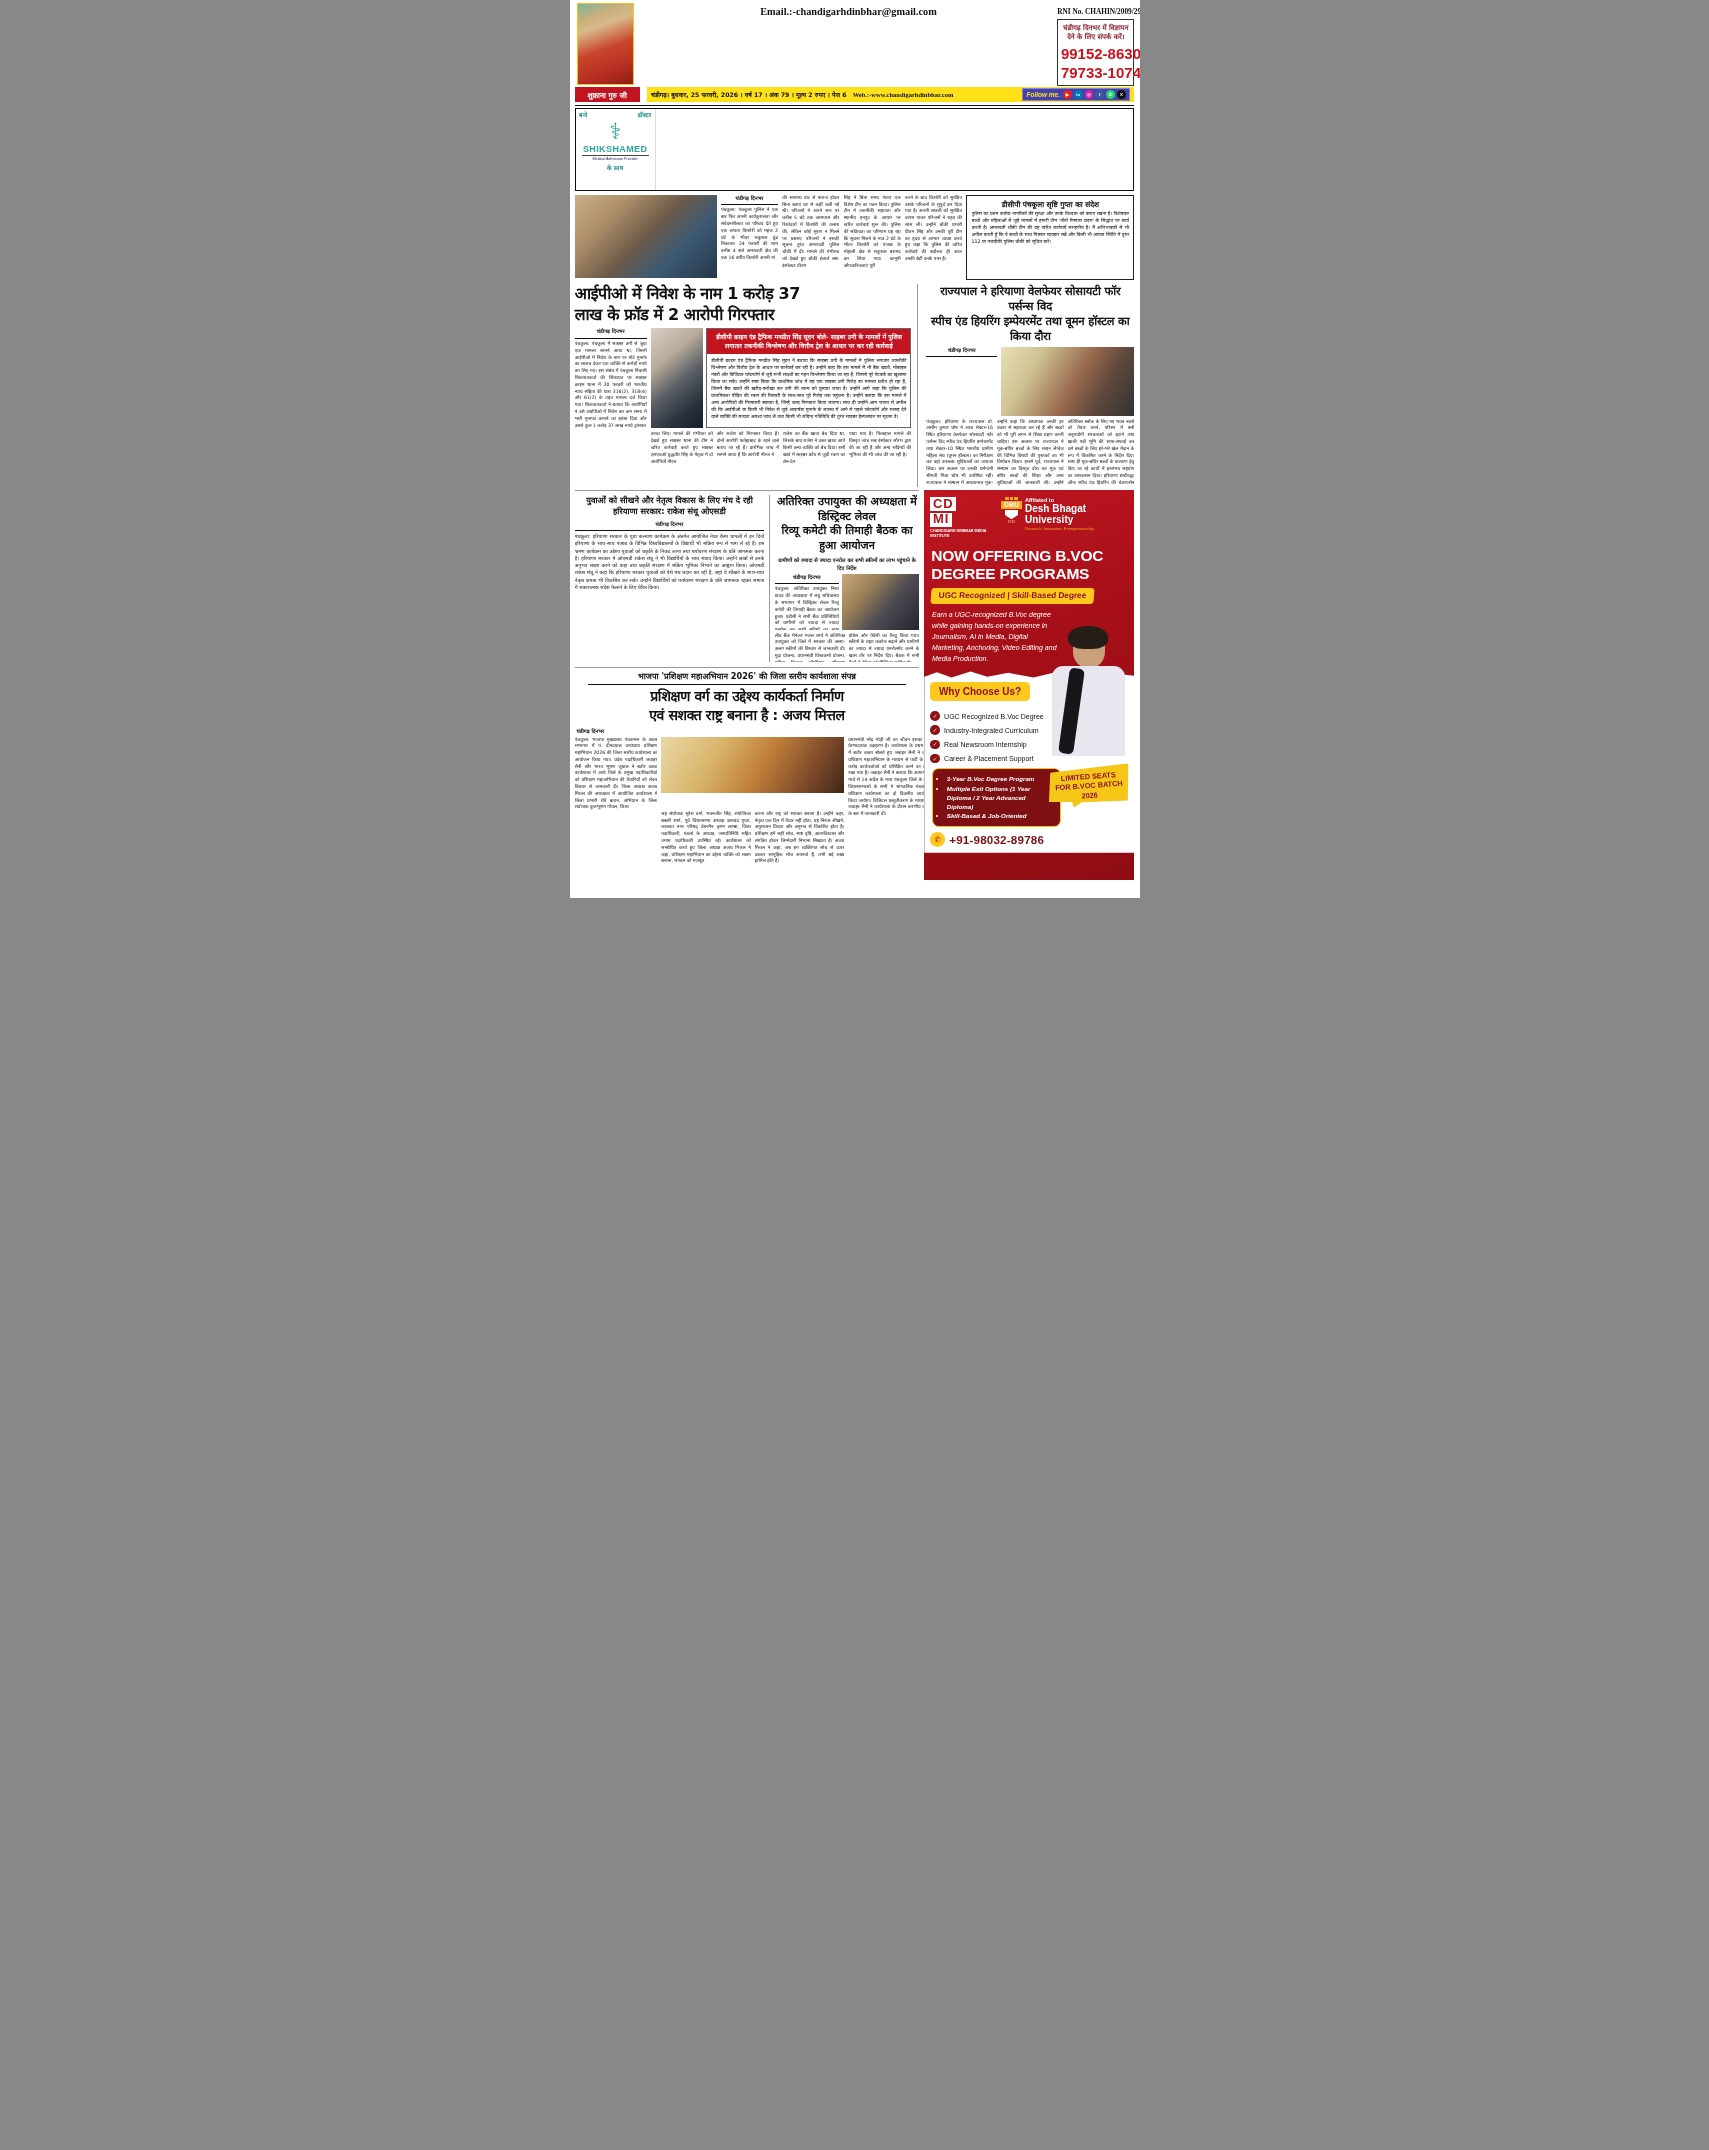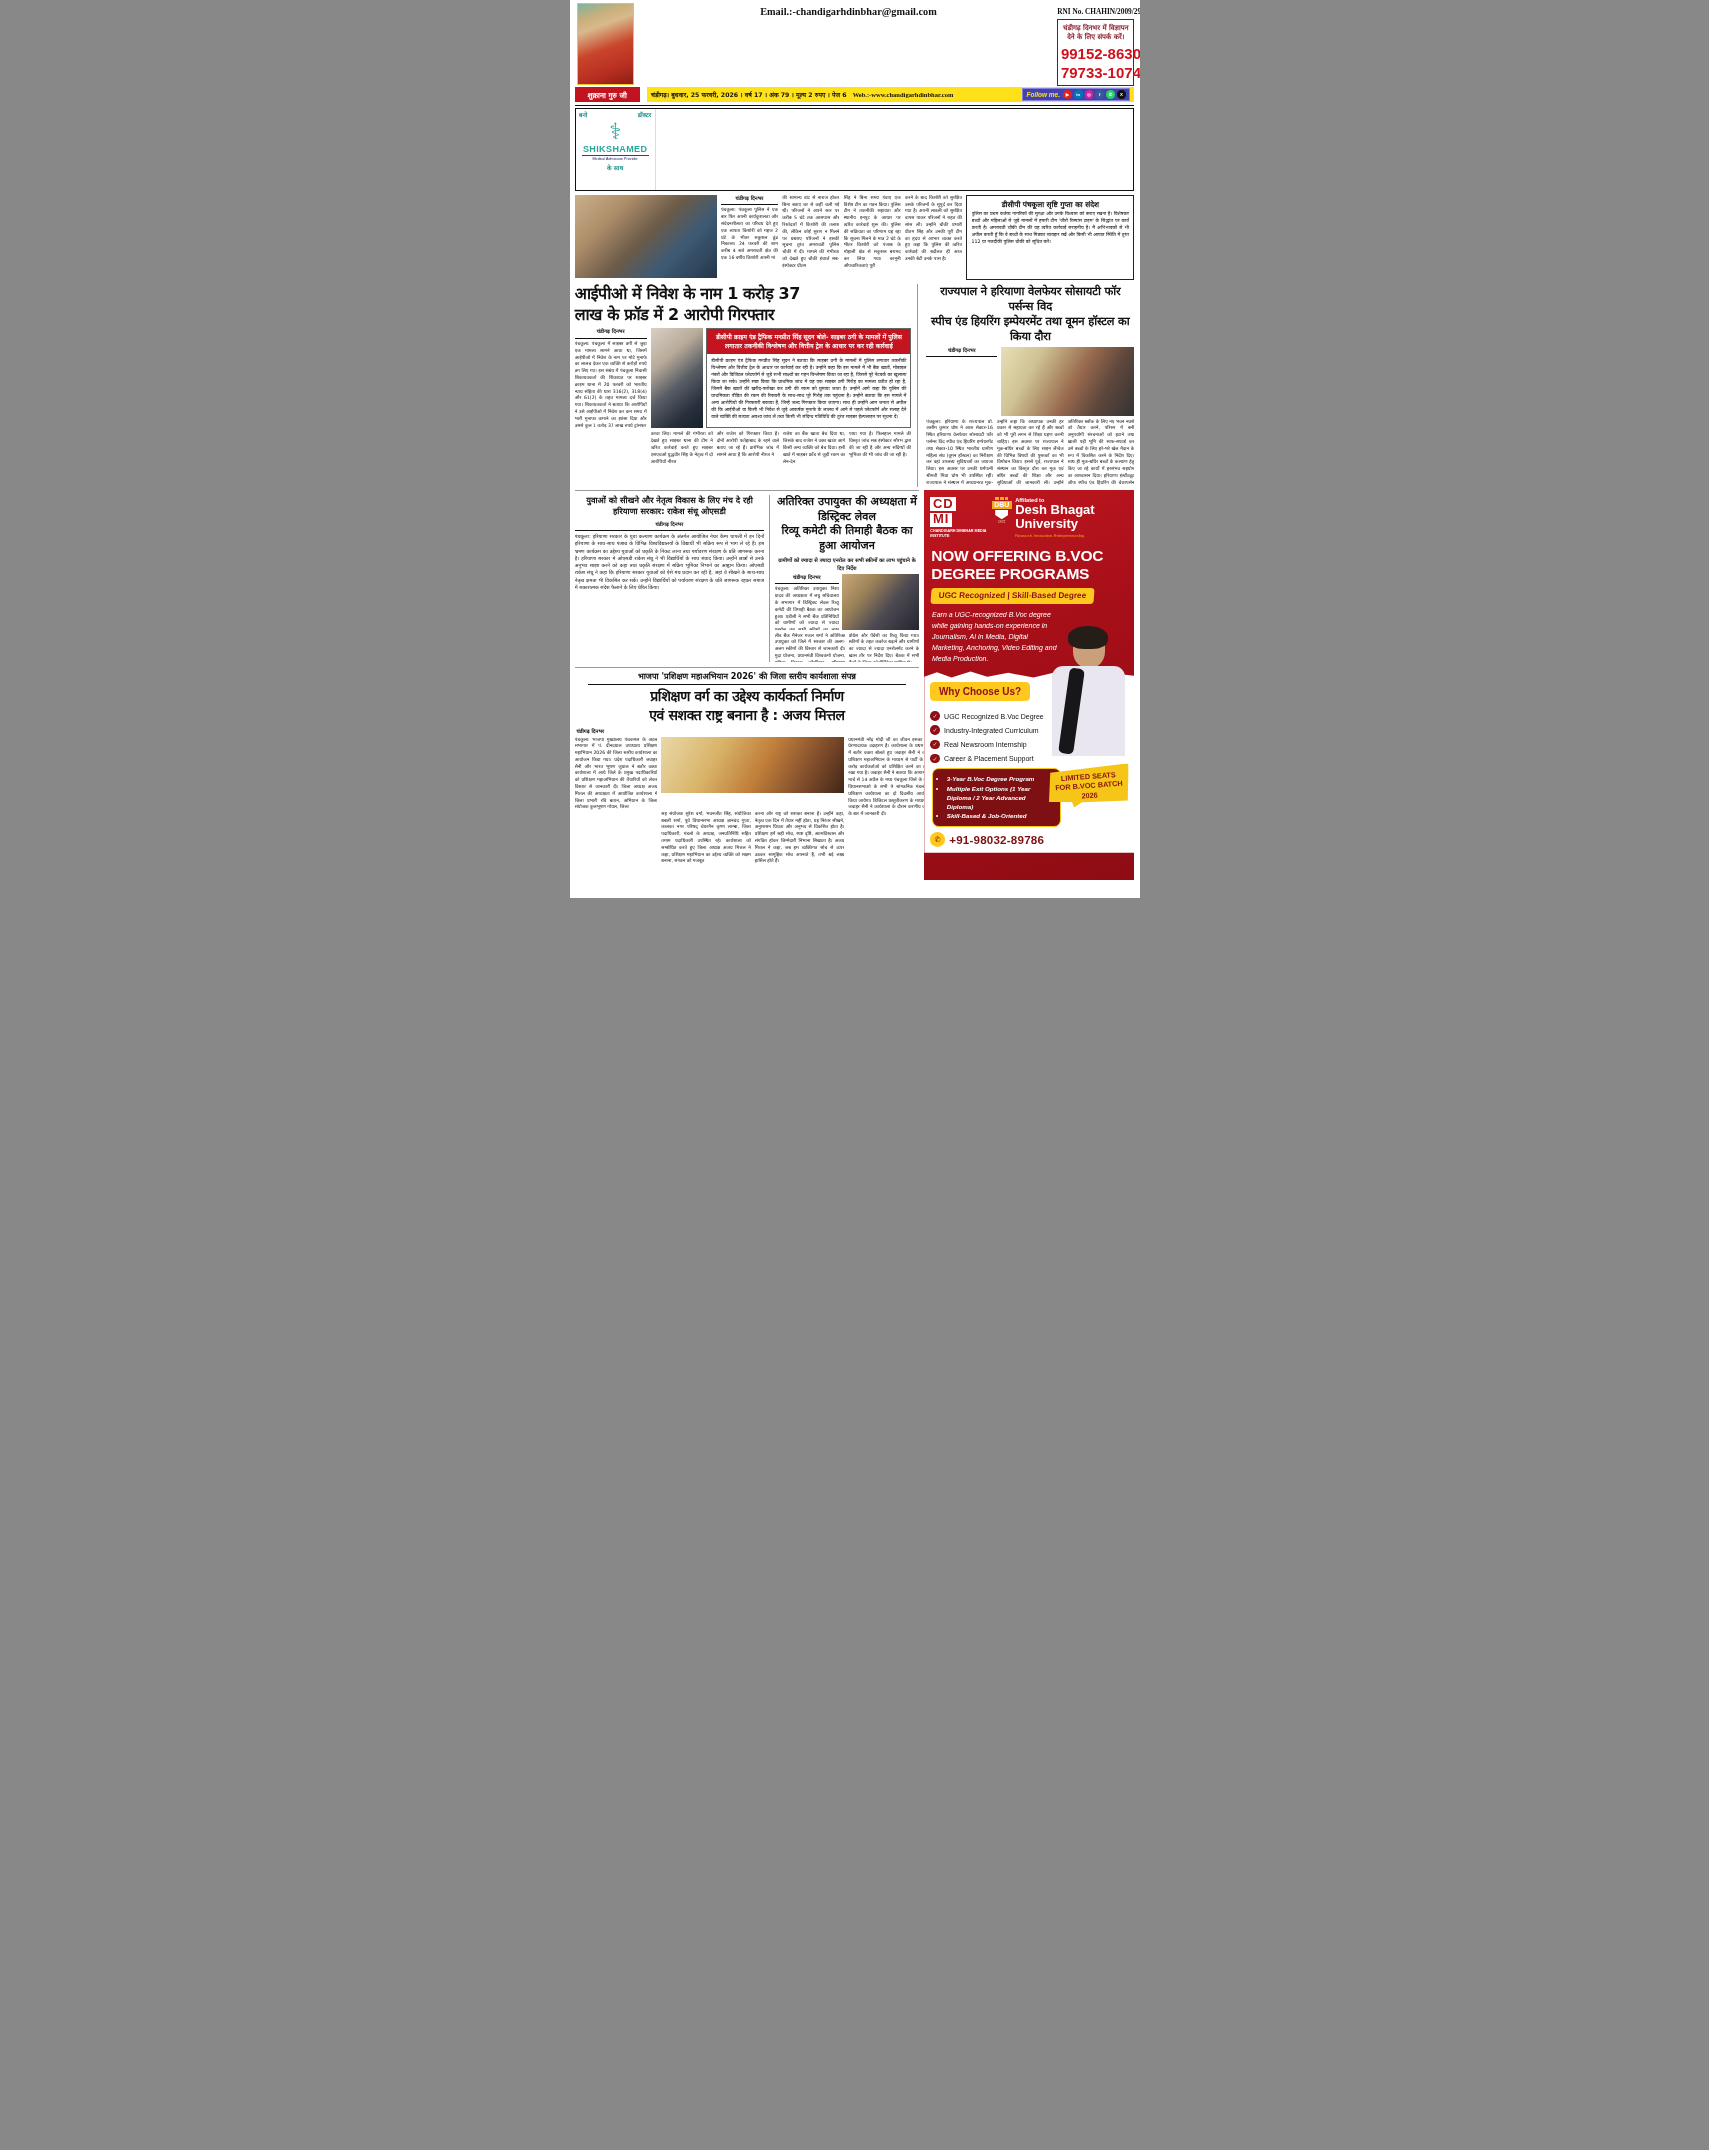--- a/index.html
+++ b/index.html
@@ -119,21 +119,21 @@
   .cdmi-logo .cap { font-size:3.7px; font-weight:bold; margin-top:2.2px; line-height:1.4; }
   .dbu-wrap { display:flex; gap:3.4px; align-items:flex-start; }
   .dbu-badge { text-align:center; }
   .dbu-bars { display:flex; gap:0.9px; justify-content:center; margin-bottom:0.9px; }
   .dbu-bars i { width:3.9px; height:3px; background:#f7a81b; display:block; }
   .dbu-name { background:#f7a81b; color:#fff; font-weight:800; font-size:6.9px; padding:0.4px 2.6px; }
   .dbu-shield { width:13px; height:9.5px; margin:0.9px auto 0; background:#fff;
     clip-path:polygon(0 0,100% 0,100% 55%,50% 100%,0 55%); }
   .dbu-year { font-size:3.4px; margin-top:0.9px; color:#ffd9a0; }
   .dbu-text .aff { font-weight:800; font-size:5.6px; }
-  .dbu-text .uni { font-weight:800; font-size:13px; line-height:1.1; }
+  .dbu-text .uni { font-weight:800; font-size:10px; line-height:1.1; }
   .dbu-text .tag { color:#f7a81b; font-size:3.9px; line-height:1.35; margin-top:1.3px; }
   .cdmi-title { font-weight:800; font-size:15.5px; line-height:1.15; padding:7.7px 6.9px 4.3px; letter-spacing:-0.2px; }
   .cdmi-pill { display:inline-block; background:#ffc81e; color:#8c1015; font-weight:800; font-size:8.2px;
     padding:3.4px 7.7px; border-radius:3.4px; margin:0.9px 6.9px 4.3px; transform:skewX(-4deg); }
   .cdmi-desc { font-style:italic; font-size:7px; line-height:1.55; padding:2.6px 7.7px 6px; max-width:142px; }
   .cdmi-white { background:#fff; color:#111; position:relative; padding:6.9px 6px 4.3px;
     clip-path:polygon(0 6px,6% 1.7px,13% 6.9px,22% 0.9px,30% 6px,40% 2.2px,52% 6.9px,63% 1.3px,74% 5.6px,85% 1.7px,100% 5.2px,100% 100%,0 100%); }
   .why-box { display:inline-block; background:#ffc81e; color:#8c1015; font-weight:800; font-size:10px;
     padding:4.3px 8.6px; border-radius:4.3px; margin:4.3px 0 5.2px; }
   .feat { display:flex; align-items:center; gap:4.3px; margin:4.7px 0; }

